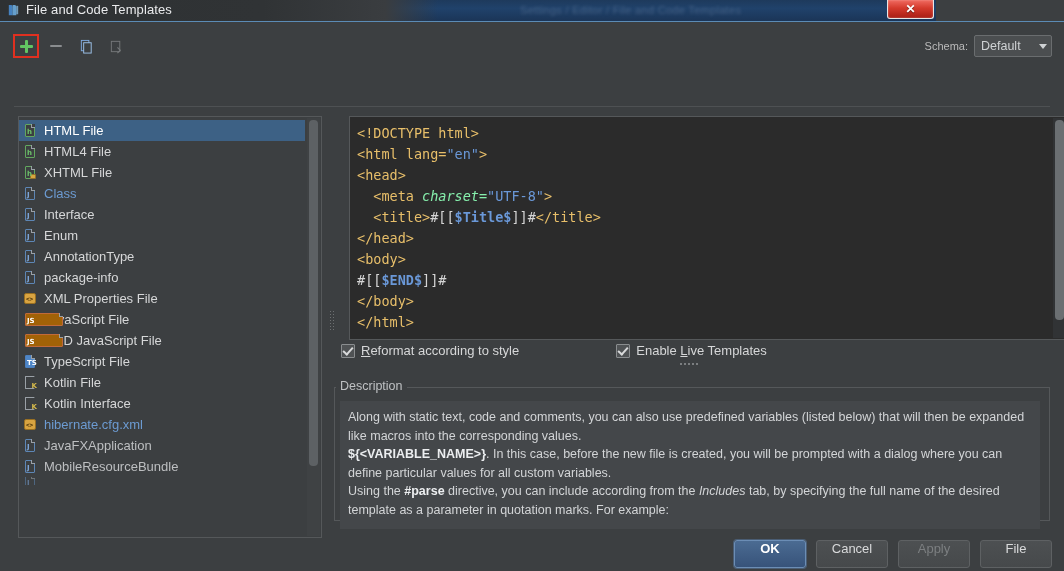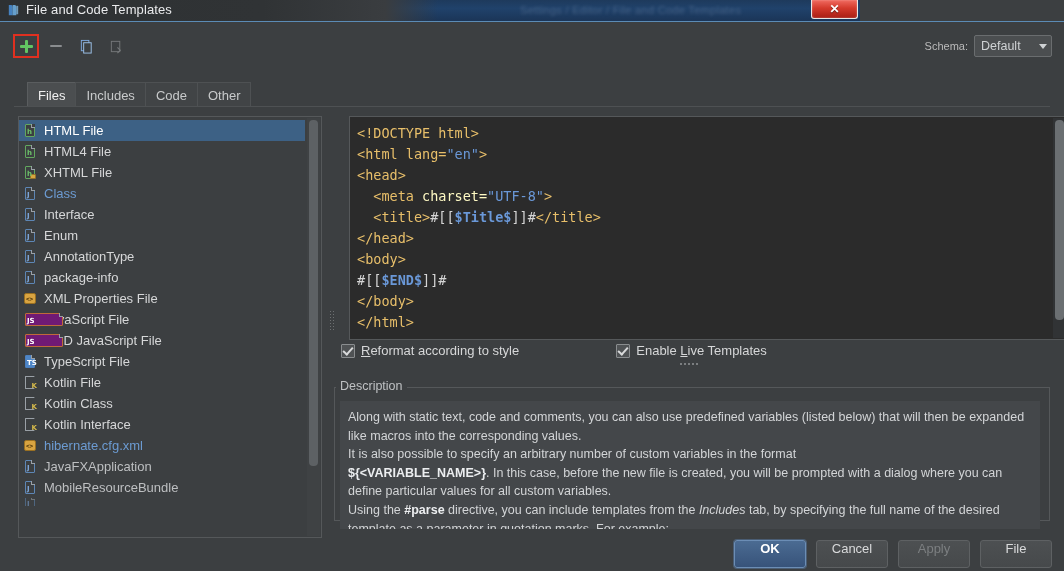--- a/index.html
+++ b/index.html
@@ -13,21 +13,21 @@
 
   #app {
     position: relative;
     width: 1064px; height: 571px;
     background: #3c3f41;
   }
 
   
   .titlebar {
     position: absolute; left: 0; top: 0;
-    width: 860px; height: 21px;
+    width: 936px; height: 21px;
     background: linear-gradient(180deg, #1e3a5c 0%, #20426b 40%, #1b3557 100%);
     overflow: hidden;
   }
   .titlebar-dark-strip {
     position: absolute; left: 0; top: 0;
     width: 438px; height: 21px;
     background: linear-gradient(90deg, #2e3133 0%, #303335 60%, #3a3d40 88%, rgba(58,61,64,0.0) 100%);
   }
   .titlebar-icon {
     position: absolute; left: 6px; top: 3px;
@@ -181,21 +181,21 @@
     border-bottom: 1px solid #9aa0a6;
     box-sizing: border-box;
   }
   .doc .glyph {
     position: absolute; left: 1px; bottom: 0px;
     font-size: 7px; line-height: 7px; font-weight: bold;
     font-family: "DejaVu Sans", sans-serif;
   }
   .doc.green { border-color:#62a85f; } .doc.green .glyph { color:#6cc36a; }
   .doc.blue  { border-color:#5d86b5; } .doc.blue  .glyph { color:#7fa9dd; }
-  .doc.red   { border-color:#c06a3a; background:#701a75;padding-left:36px; }
+  .doc.red   { border-color:#c06a3a; background:#a16207;padding-left:36px; }
   .doc.red   .glyph { color:#ffffff; }
   .doc.tsblue{ border-color:#4c7fbd; background:#4e86c7; }
   .doc.tsblue .glyph { color:#ffffff; }
   .doc.lock::before {
     content:""; position:absolute; right:-2px; bottom:-1px;
     width:6px; height:5px; background:#d6a740; border:1px solid #96702a;
     border-radius:1px; box-sizing:border-box;
   }
   .kicon {
     position: absolute; left: 1px; top: 1px;
@@ -243,21 +243,21 @@
   }
   .code {
     position: absolute; left: 7px; top: 6px;
     font-family: "DejaVu Sans Mono", monospace;
     font-size: 13.5px;
     line-height: 21px;
     white-space: pre;
     color: #a9b7c6;
   }
   .t-tag   { color: #e8bf6a; }
-  .t-attr  { color: #fef9c3; }
+  .t-attr  { color: #86efac; font-style: italic; }
   .t-val   { color: #6a98d8; }
   .t-brk   { color: #d5d5d5; }
   .t-var   { color: #6a98d8; font-weight: bold; }
   .editor-scroll {
     position: absolute; right: 1px; top: 1px; width: 13px; bottom: 1px;
     background: #313335;
   }
   .editor-scroll .thumb {
     position: absolute; left: 2px; top: 2px; width: 9px; height: 200px;
     background: #6b6f72; border-radius: 4px;
@@ -393,34 +393,20 @@
     </div>
 
     <div class="schema-wrap">
       <div class="schema-label">Schema:</div>
       <div class="schema-combo">
         <span>Default</span>
         <span class="caret-down"></span>
       </div>
     </div>
 
-    <div class="tabs" id="tab-bar">
-        <div class="tab active">
-          <span>Files</span>
-        </div>
-        <div class="tab">
-          <span>Includes</span>
-        </div>
-        <div class="tab">
-          <span>Code</span>
-        </div>
-        <div class="tab">
-          <span>Other</span>
-        </div>
-      </div>
     <div class="tabs-underline"></div>
 
     <div class="list-panel">
       <div class="list-inner" id="template-list">
           <div class="row selected">
             <span class="row-icon">
               <span class="doc green">
                 <span class="glyph">h</span>
               </span>
             </span>
@@ -510,26 +496,20 @@
                 <span class="glyph">TS</span>
               </span>
             </span>
             <span>TypeScript File</span>
           </div>
           <div class="row">
             <span class="row-icon">
               <span class="kicon"></span>
             </span>
             <span>Kotlin File</span>
-          </div>
-          <div class="row">
-            <span class="row-icon">
-              <span class="kicon"></span>
-            </span>
-            <span>Kotlin Class</span>
           </div>
           <div class="row">
             <span class="row-icon">
               <span class="kicon"></span>
             </span>
             <span>Kotlin Interface</span>
           </div>
           <div class="row blue">
             <span class="row-icon">
               <span class="xmlicon"></span>
@@ -584,23 +564,22 @@
         <span><span>Enable </span><span class="mn">L</span><span>ive Templates</span></span>
       </div>
     </div>
     <div class="dots-handle"></div>
 
     <div class="desc-title">Description</div>
     <div class="desc-box">
       <div class="desc-inner">
         <div class="desc-text" id="desc-text">
             <div><span>Along with static text, code and comments, you can also use predefined variables (listed below) that will then be expanded like macros into the corresponding values.</span></div>
-            <div><span>It is also possible to specify an arbitrary number of custom variables in the format</span></div>
             <div><b>${&lt;VARIABLE_NAME&gt;}</b><span>. In this case, before the new file is created, you will be prompted with a dialog where you can define particular values for all custom variables.</span></div>
-            <div><span>Using the </span><b>#parse</b><span> directive, you can include templates from the </span><i>Includes</i><span> tab, by specifying the full name of the desired template as a parameter in quotation marks. For example:</span></div>
+            <div><span>Using the </span><b>#parse</b><span> directive, you can include according from the </span><i>Includes</i><span> tab, by specifying the full name of the desired template as a parameter in quotation marks. For example:</span></div>
           </div>
       </div>
     </div>
 
     <div class="btnrow" id="btn-row">
         <div class="btn primary">
           <span>OK</span>
         </div>
         <div class="btn">
           <span>Cancel</span>

